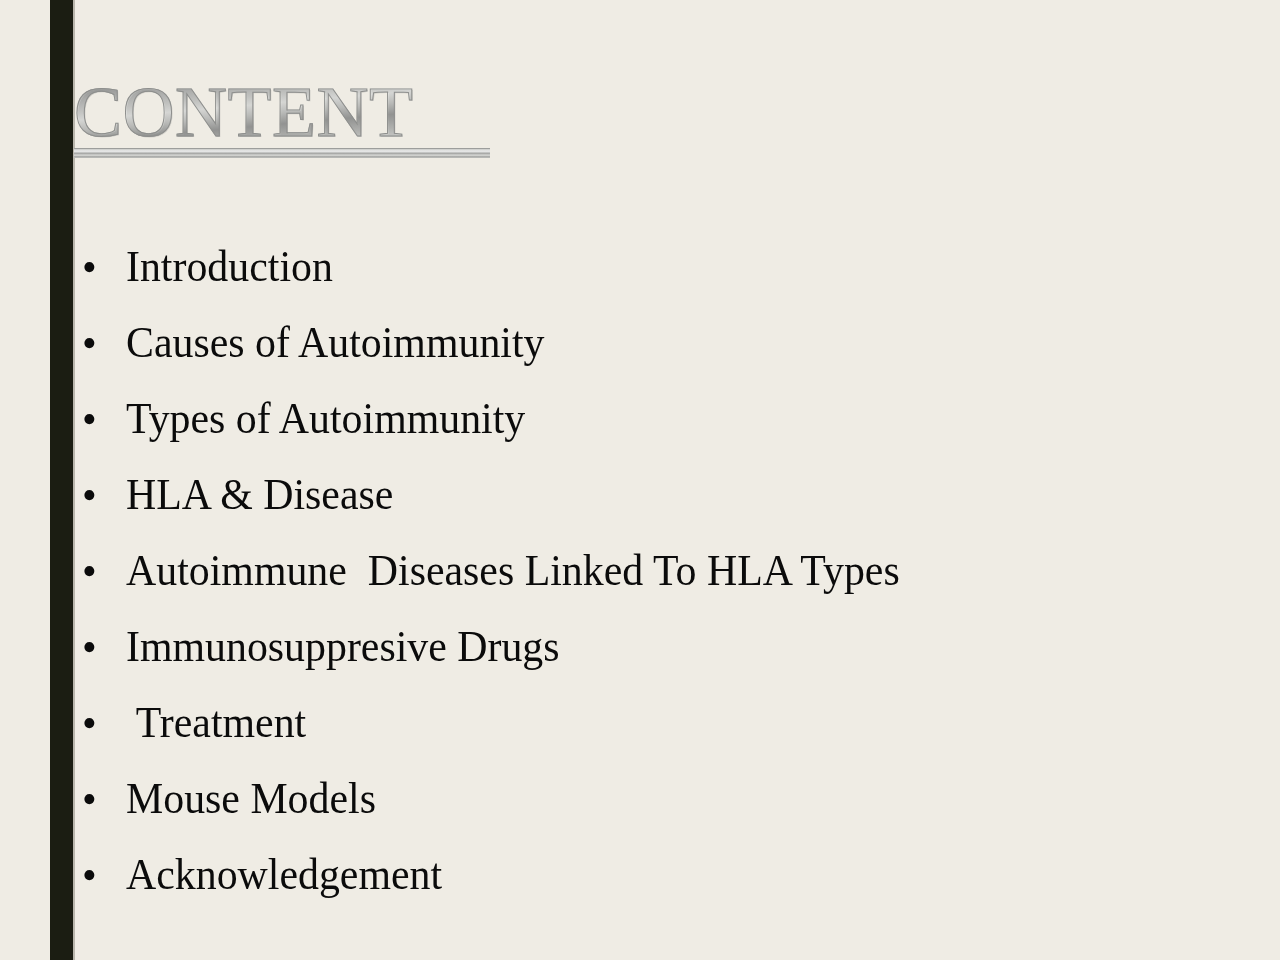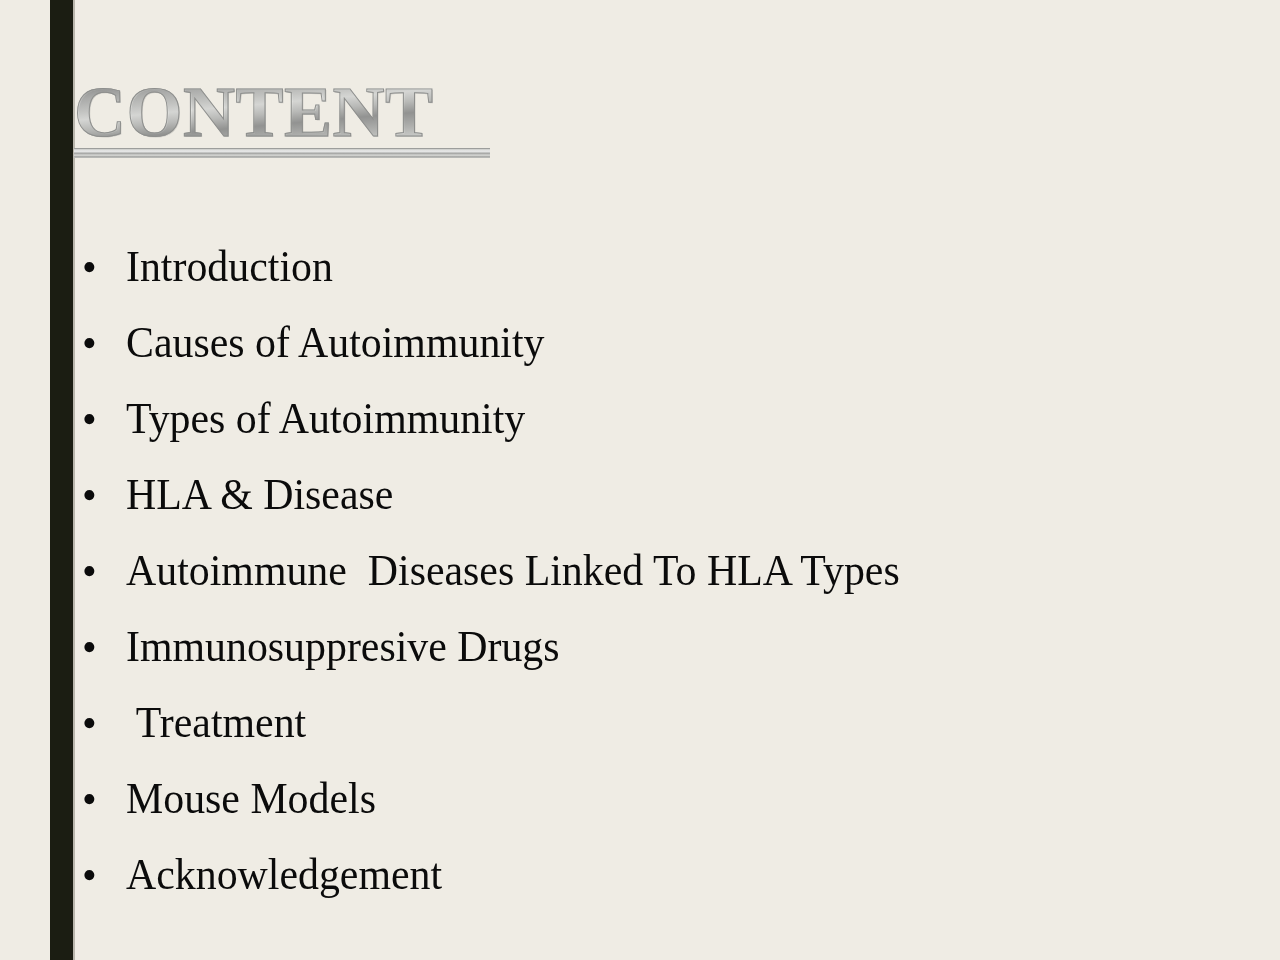--- a/index.html
+++ b/index.html
@@ -44,21 +44,21 @@
   #title-block {
     position: absolute;
     left: 74px;
     top: 74px;
     width: 430px;
   }
 
   #slide-title {
     margin: 0;
     font-family: "Liberation Serif", serif;
-    font-weight: bold;
+    font-weight: normal;
     font-size: 72px;
     line-height: 76px;
     letter-spacing: 0.5px;
     white-space: nowrap;
 
     
     background-image: linear-gradient(
         175deg,
         #6f7070 0%,
         #8d8e8d 10%,

